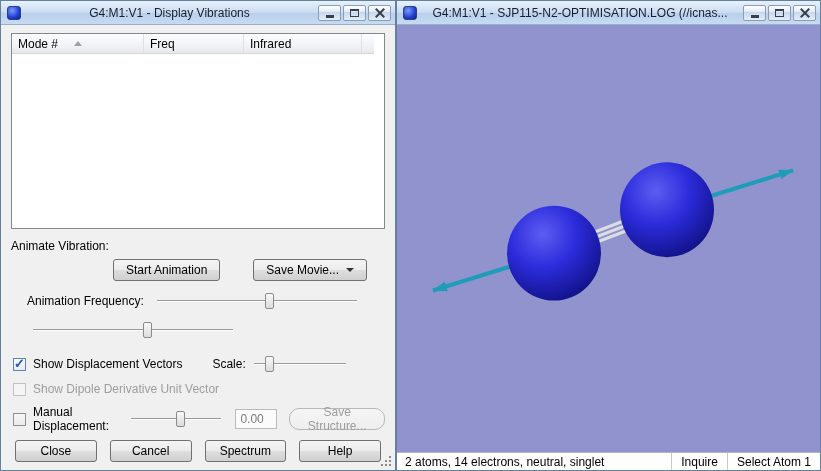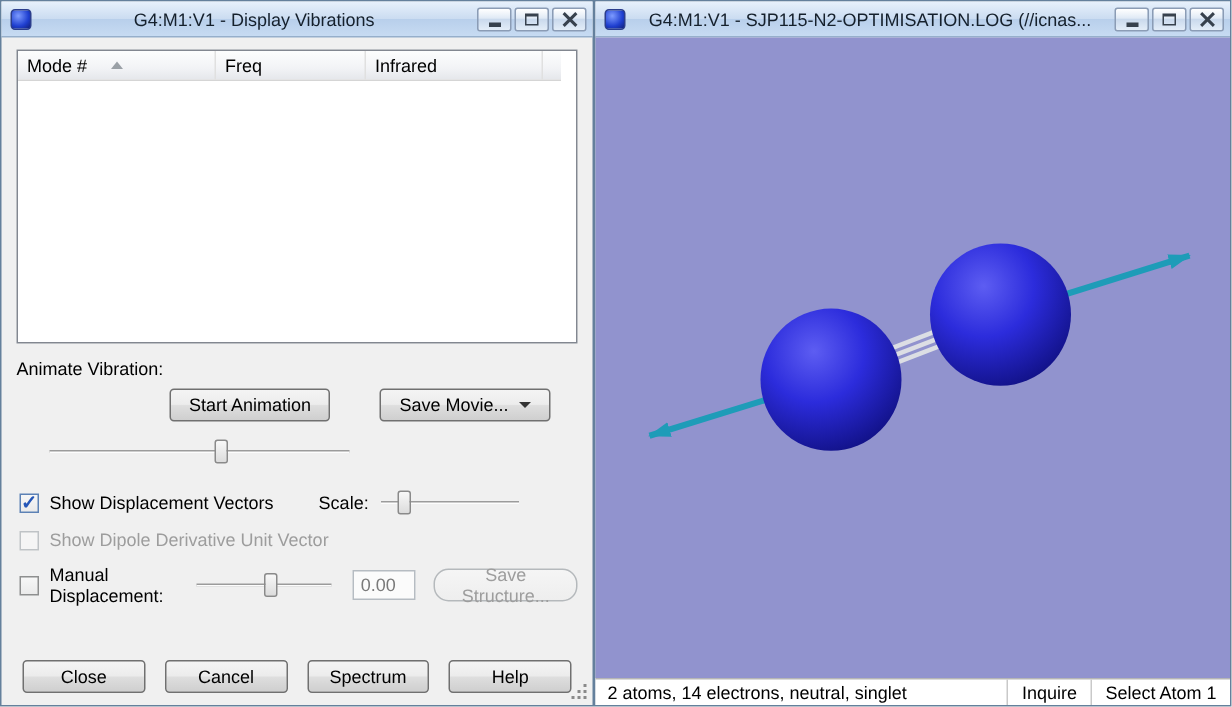--- a/index.html
+++ b/index.html
@@ -211,20 +211,27 @@
       <div class="label-row">Animate Vibration:</div>
 
       <div class="anim-buttons">
         <button class="btn start">Start Animation</button>
         <button class="btn save-movie">
           <span>Save Movie...</span>
           <span class="dd-arrow"></span>
         </button>
       </div>
 
+      <div class="slider-row">
+        <span class="s-label">Animation Frequency:</span>
+        <div class="slider w200">
+          <div class="track"></div>
+          <div class="thumb" style="left:54%"></div>
+        </div>
+      </div>
 
       <div class="slider-row">
         <div class="slider w200">
           <div class="track"></div>
           <div class="thumb" style="left:55%"></div>
         </div>
       </div>
 
       <div class="check-row first">
         <span class="cb checked"></span>

